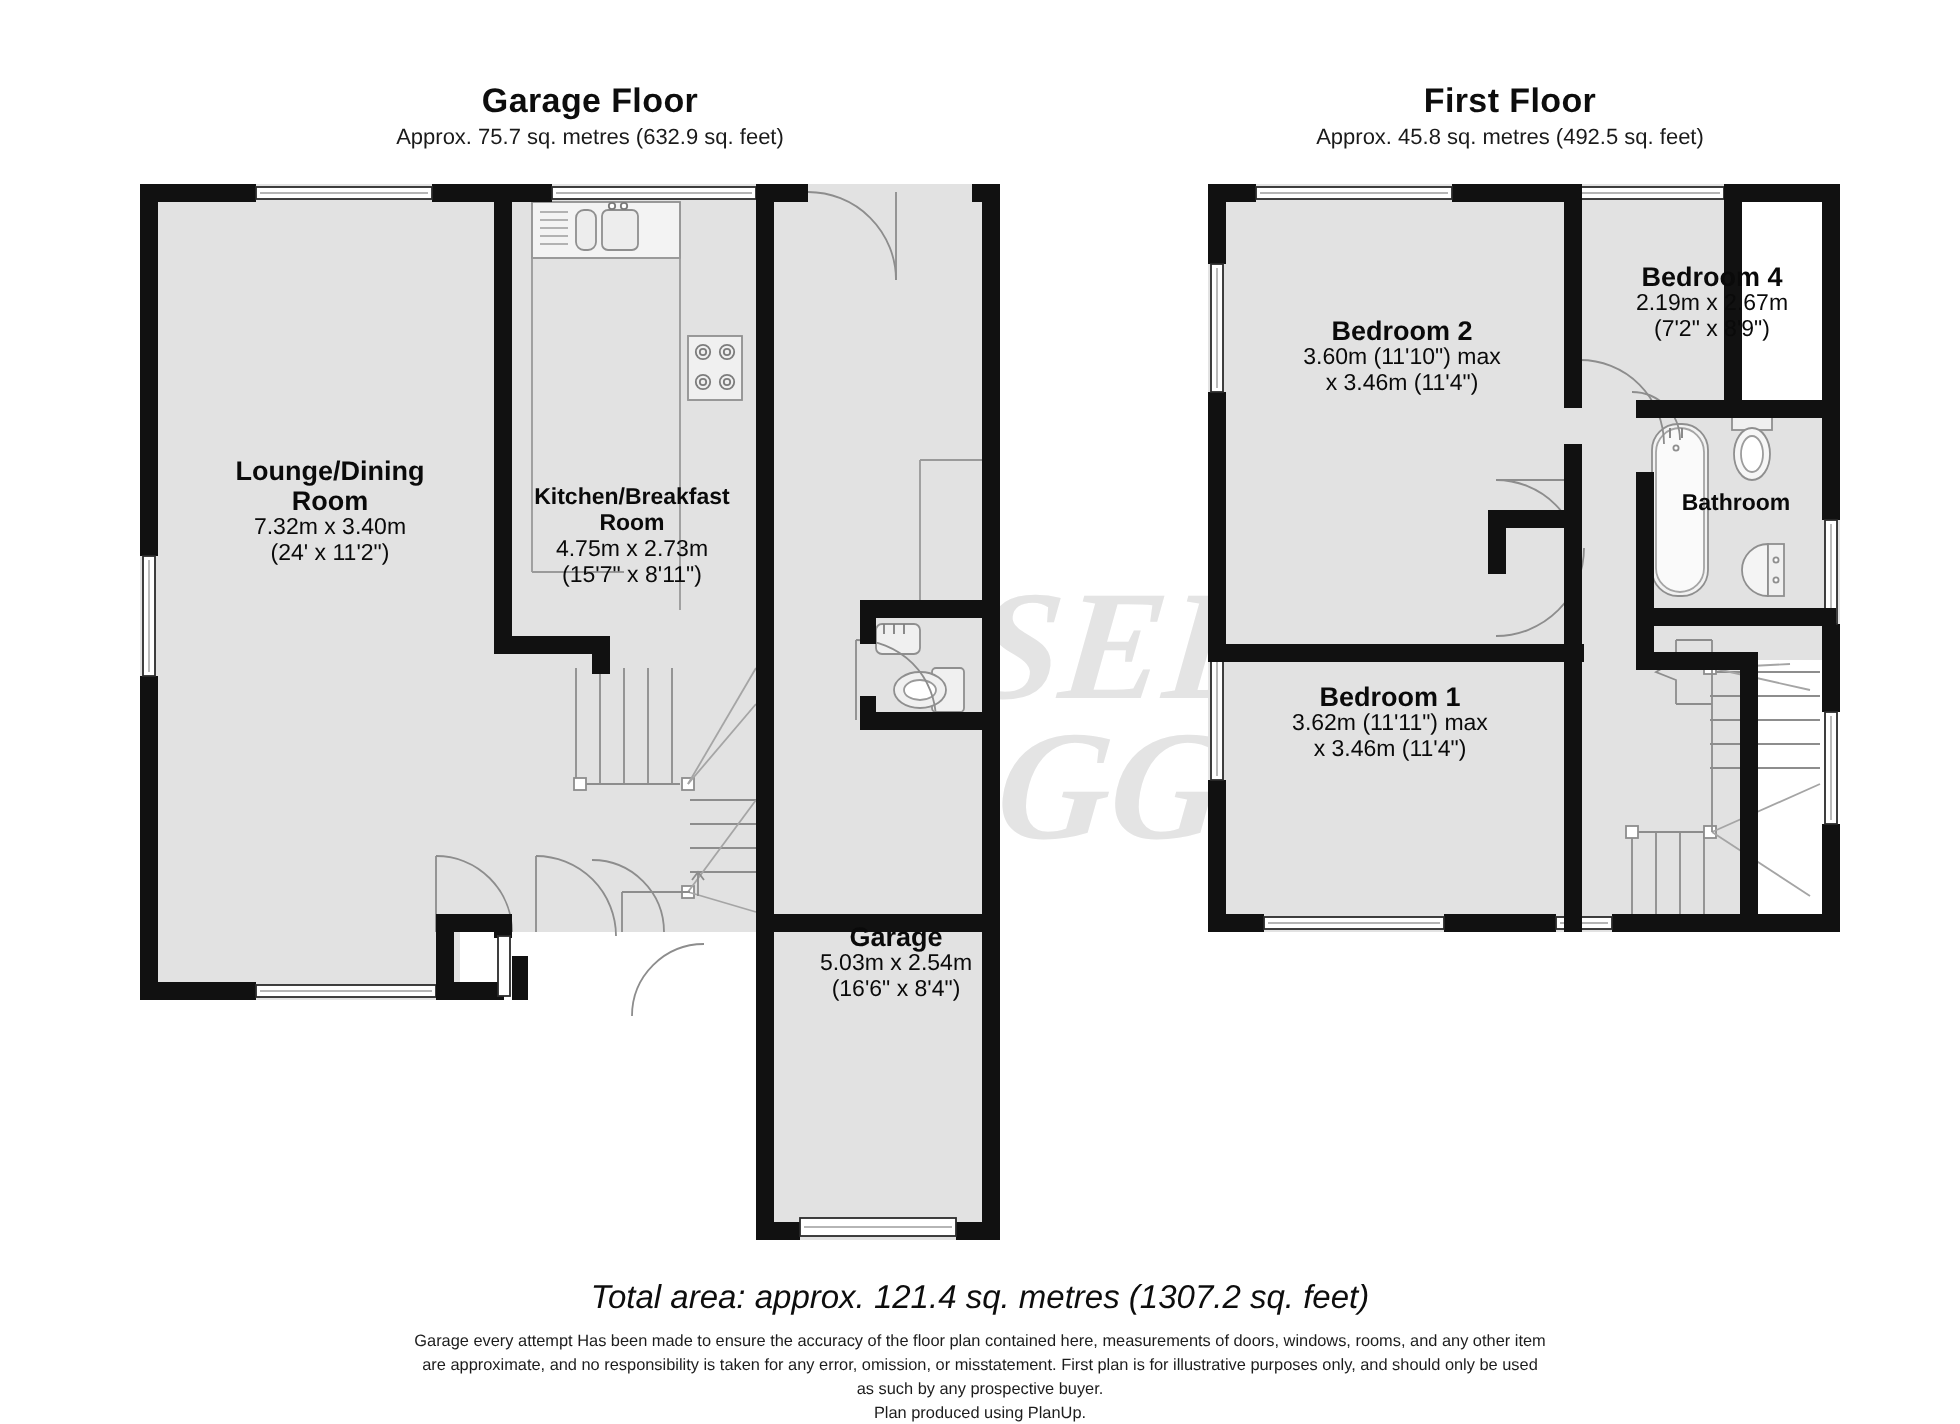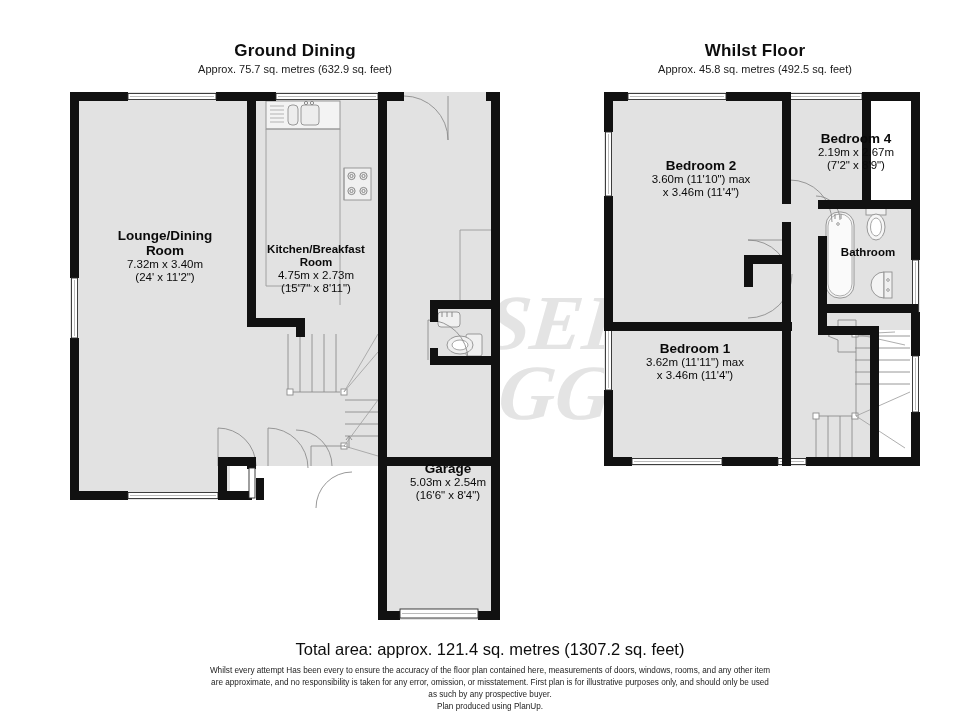--- a/index.html
+++ b/index.html
@@ -57,20 +57,21 @@
     display: block;
     white-space: pre-line;
   }
   .room-label.small .nm { font-size: 11.5px; }
   .footer-total {
     position: absolute;
     width: 980px;
     text-align: center;
     font-size: 16.5px;
     color: #0d0d0d;
+    font-style: italic;
   }
   .footer-disc {
     position: absolute;
     width: 700px;
     left: 140px;
     text-align: center;
     font-size: 8.2px;
     line-height: 1.45;
     color: #1c1c1c;
   }
@@ -86,24 +87,24 @@
   }
 </style>
 </head>
 <body>
 
 <div id="plan-root">
 
   <div class="wm" style="left:310px; top:278px; font-size:78px; transform: skewX(-6deg);">MANSELL</div>
   <div class="wm" style="left:300px; top:348px; font-size:78px; transform: skewX(-6deg);">McTAGGART</div>
 
-  <div class="floor-title" style="left:185px; top:41px; width:220px;">Ground Dining</div>
+  <div class="floor-title" style="left:185px; top:41px; width:220px;">Garage Floor</div>
   <div class="floor-sub" style="left:185px; top:63px; width:220px;">Approx. 75.7 sq. metres (632.9 sq. feet)</div>
 
-  <div class="floor-title" style="left:645px; top:41px; width:220px;">Whilst Floor</div>
+  <div class="floor-title" style="left:645px; top:41px; width:220px;">First Floor</div>
   <div class="floor-sub" style="left:645px; top:63px; width:220px;">Approx. 45.8 sq. metres (492.5 sq. feet)</div>
 
   <svg class="svg-layer" width="980" height="712" viewBox="0 0 980 712">
 
     <defs>
       <g id="win-h">
         <rect x="0" y="0" width="10" height="10" fill="#ffffff" stroke="#2a2a2a" stroke-width="0.8"></rect>
       </g>
     </defs>
 
@@ -478,18 +479,18 @@
     <span class="dm">3.62m (11'11") max</span>
     <span class="dm">x 3.46m (11'4")</span>
   </div>
 
   <div class="room-label small" style="left:818px; top:246px; width:100px;">
     <span class="nm">Bathroom</span>
   </div>
 
   <div class="footer-total" style="left:0px; top:640px;">Total area: approx. 121.4 sq. metres (1307.2 sq. feet)</div>
 
-  <div class="footer-disc" style="top:665px;">Whilst every attempt Has been every to ensure the accuracy of the floor plan contained here, measurements of doors, windows, rooms, and any other item</div>
+  <div class="footer-disc" style="top:665px;">Garage every attempt Has been made to ensure the accuracy of the floor plan contained here, measurements of doors, windows, rooms, and any other item</div>
   <div class="footer-disc" style="top:677px;">are approximate, and no responsibility is taken for any error, omission, or misstatement. First plan is for illustrative purposes only, and should only be used</div>
   <div class="footer-disc" style="top:689px;">as such by any prospective buyer.</div>
   <div class="footer-disc" style="top:701px;">Plan produced using PlanUp.</div>
 
 </div>
 
 </body></html>

